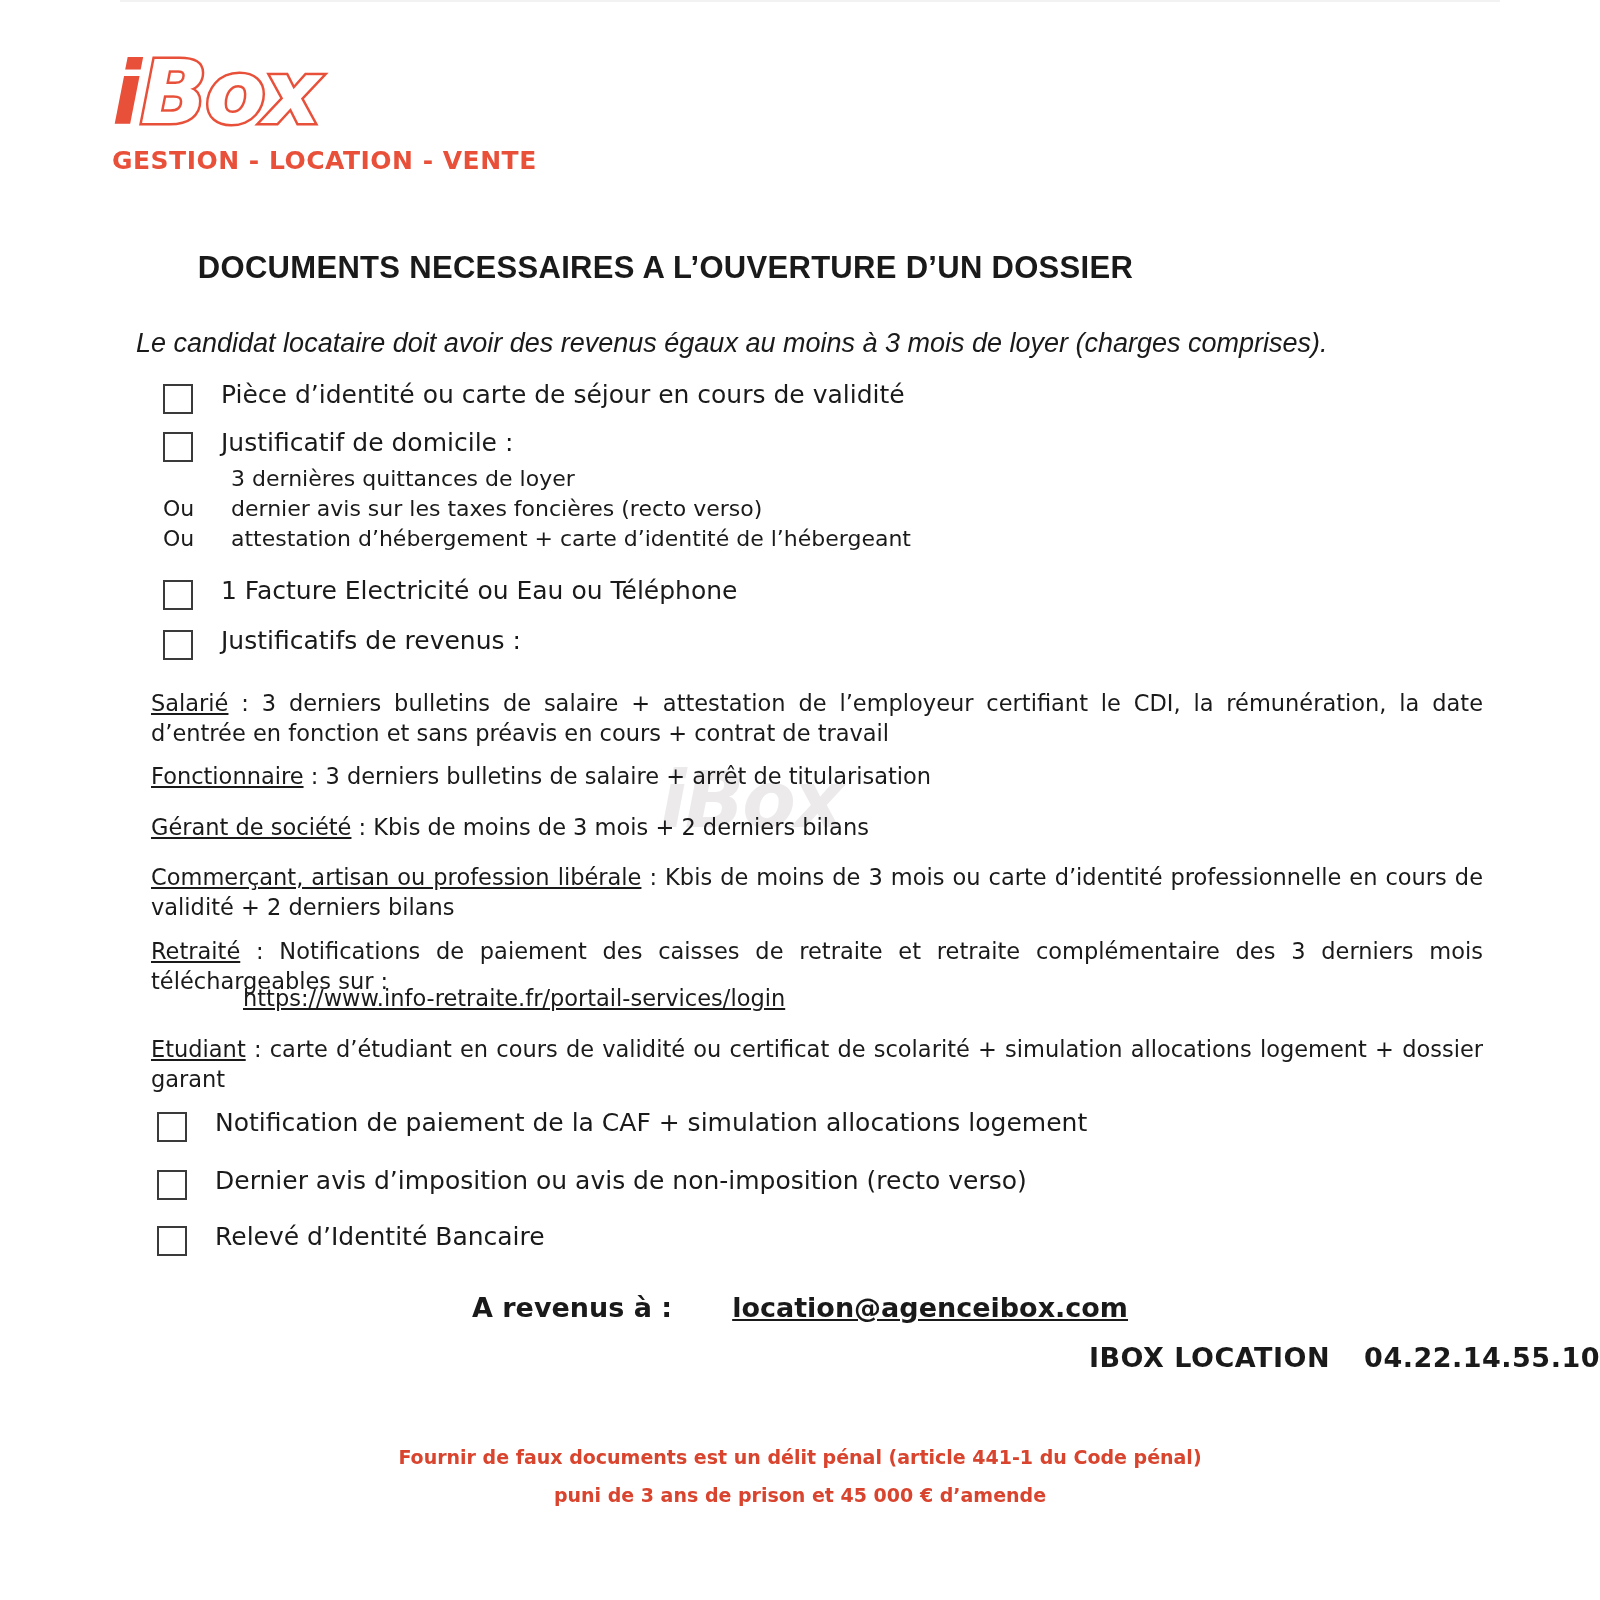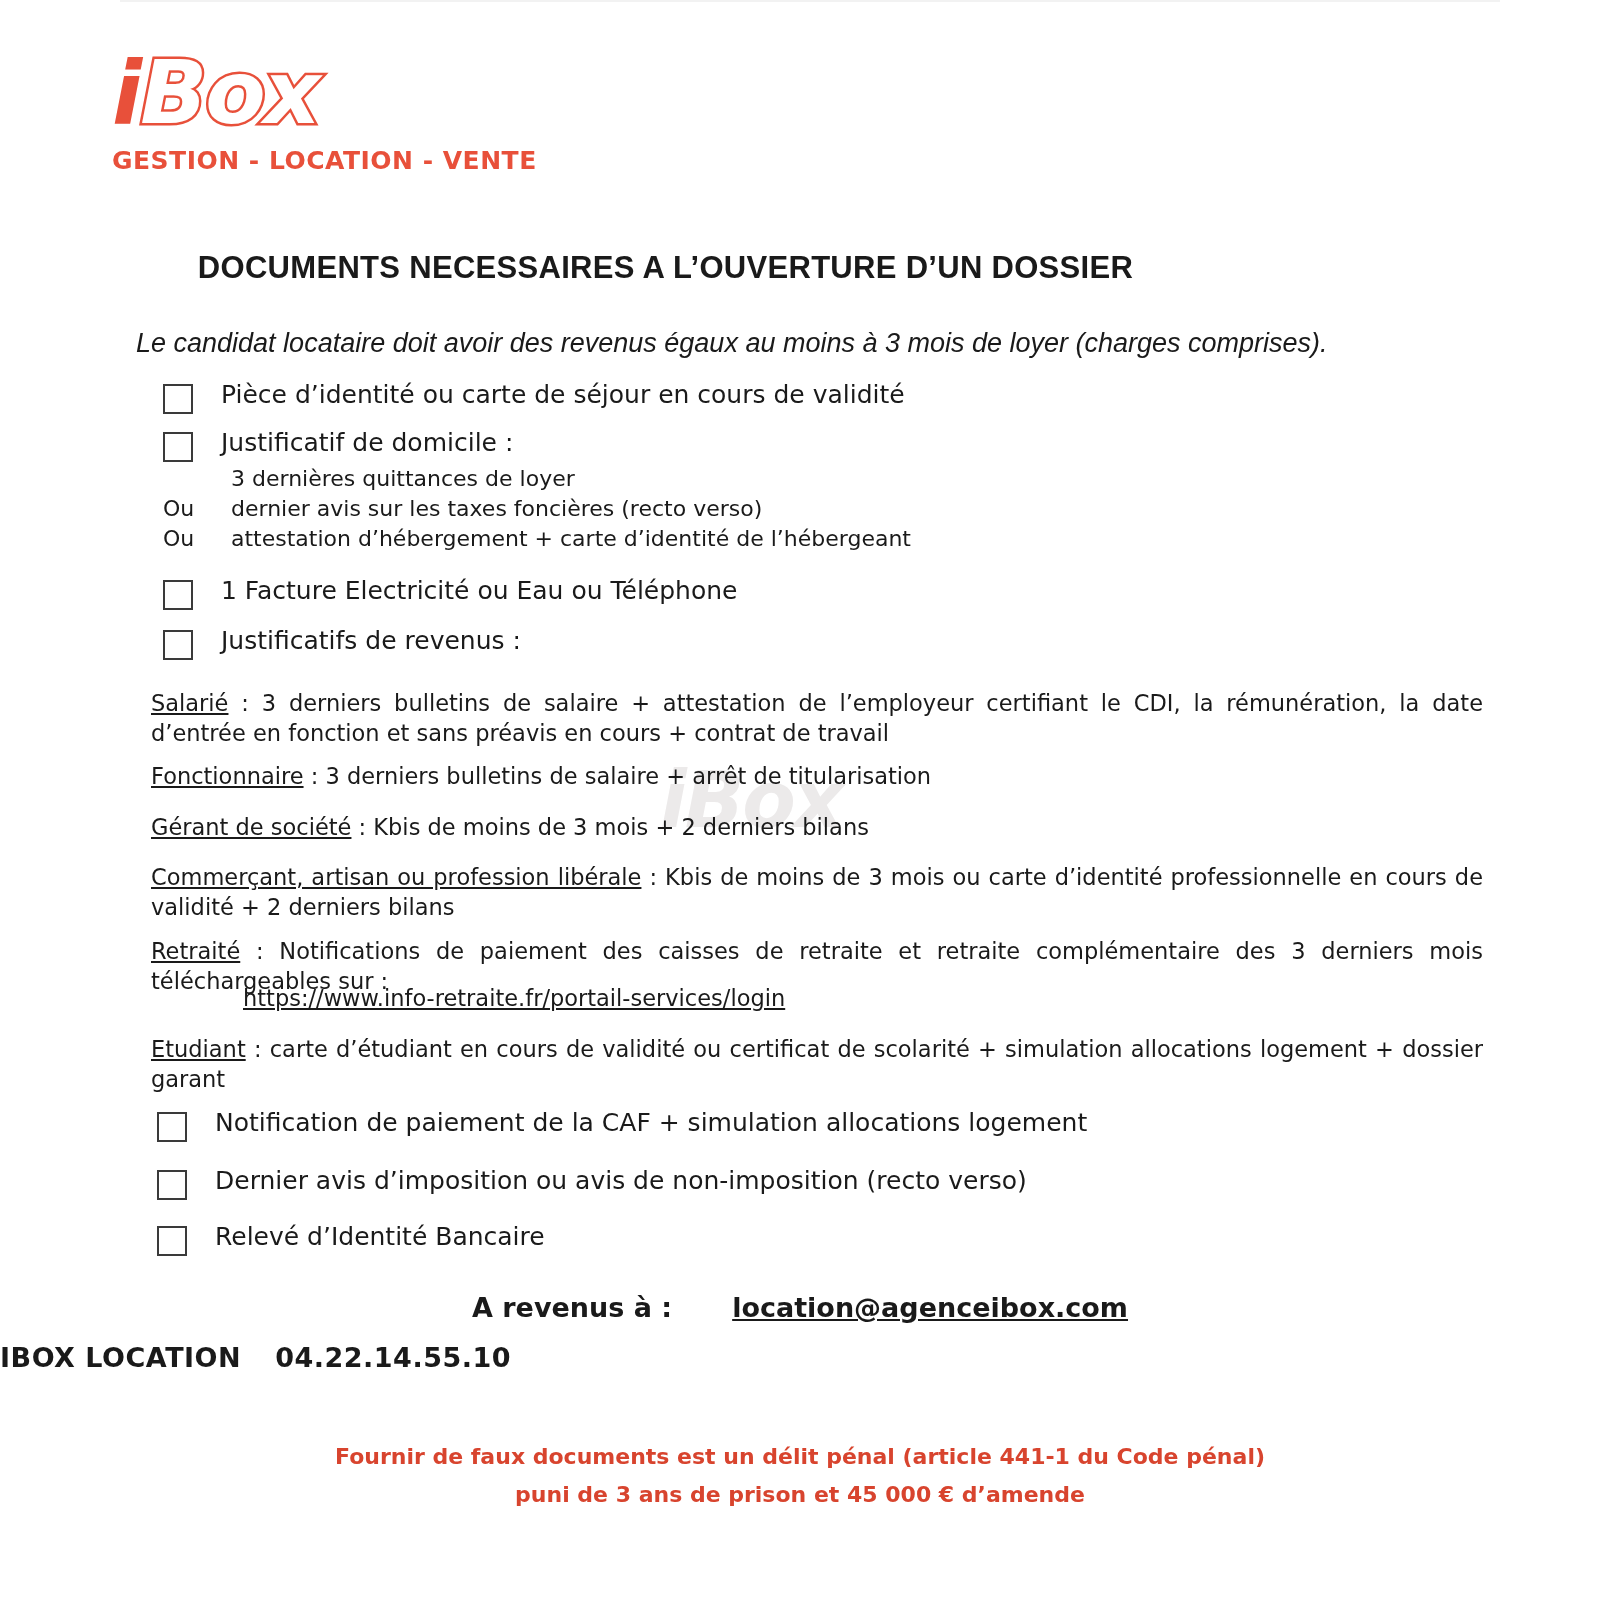--- a/index.html
+++ b/index.html
@@ -186,39 +186,39 @@
   }
   .send-line .mail {
     text-decoration: underline;
     margin-left: 60px;
   }
   .ibox-line {
     position: absolute;
     top: 1342px;
     left: 0;
     width: 1600px;
-    text-align: left;
+    text-align: right;
     font-family: "DejaVu Sans", sans-serif;
     font-weight: bold;
     font-size: 27px;
     color: #1a1a1a;
     letter-spacing: 0.5px;
   }
   .ibox-line .phone { margin-left: 34px; }
 
   
   .warning {
     position: absolute;
     top: 1438px;
     left: 0;
     width: 1600px;
     text-align: center;
     font-family: "DejaVu Sans", sans-serif;
     font-weight: bold;
-    font-size: 22px;
+    font-size: 19px;
     line-height: 38px;
     color: #d8442e;
   }
   .scanline-top {
     position: absolute;
     top: 0; left: 120px;
     width: 1380px; height: 2px;
     background: #f2f2f2;
   }
 </style>

